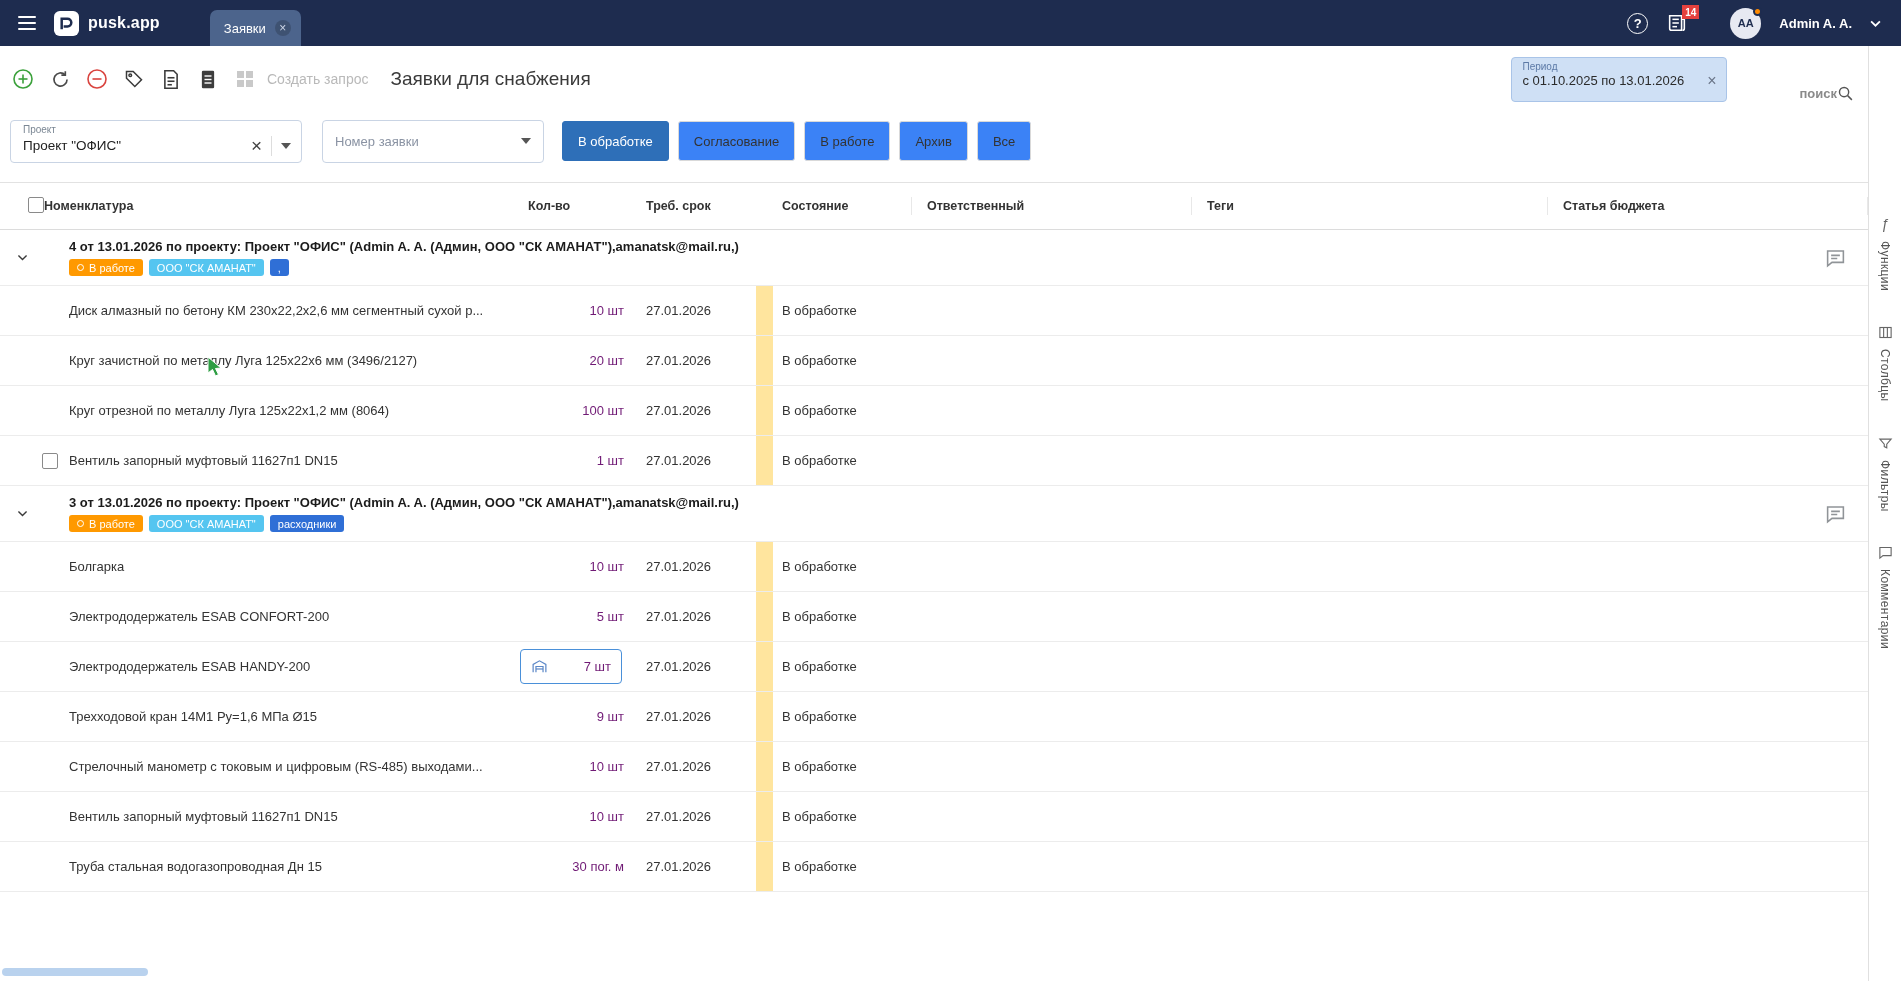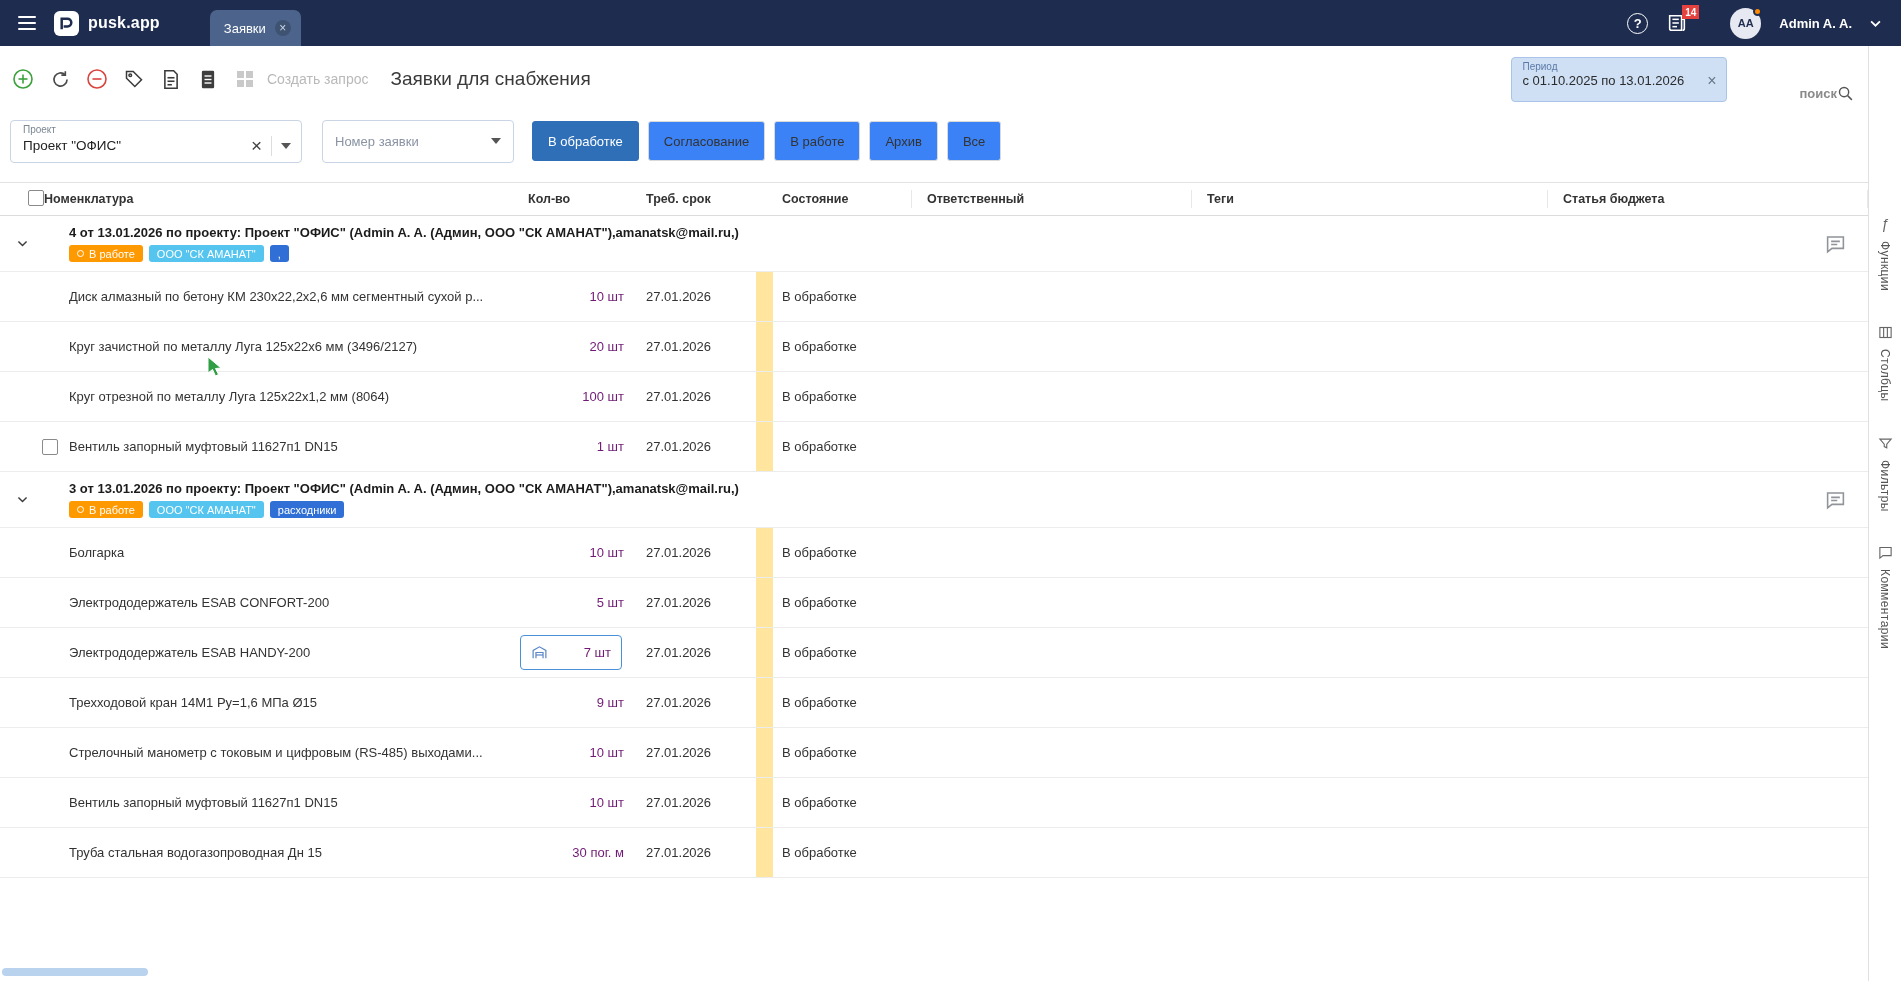--- a/index.html
+++ b/index.html
@@ -76,38 +76,38 @@
   
   .filter-row { height:58px; display:flex; align-items:center; padding:0 8px; }
   .combo { border:1px solid #C9D4E4; border-radius:4px; background:#fff; height:43px; }
   .combo-project { width:292px; margin-left:2px; padding:3px 8px 0 12px; display:flex; flex-direction:column; cursor:pointer; }
   .combo-label { font-size:10px; color:#7B8794; }
   .combo-row { display:flex; align-items:center; margin-top:1px; }
   .combo-value { font-size:13.5px; color:#222; flex:1; white-space:nowrap; overflow:hidden; }
   .combo-clear { font-size:19px; color:#444; cursor:pointer; line-height:1; padding:0 6px; }
   .combo-div { width:1px; height:20px; background:#ddd; margin:0 7px 0 3px; }
   .combo-caret { cursor:pointer; display:flex; padding:2px; }
-  .combo-number { width:192px; margin-left:20px; display:flex; align-items:center; justify-content:space-between; padding:0 10px 0 12px; cursor:pointer; }
+  .combo-number { width:222px; margin-left:20px; display:flex; align-items:center; justify-content:space-between; padding:0 10px 0 12px; cursor:pointer; }
   .combo-placeholder { font-size:13px; color:#8A93A3; }
 
   .status-tabs { display:flex; gap:9px; margin-left:18px; }
   .stab {
     height:40px; padding:0 15px; background:#3b82f6; border:1px solid #D9D9D9; border-radius:3px;
     font-size:13px; color:#333; cursor:pointer; font-family:inherit;
   }
   .stab.active { background:#2E6FB8; border-color:#2E6FB8; color:#fff; }
 
   
   .table { margin-top:12px; }
   .thead, .item-row, .group-row {
     display:grid;
     grid-template-columns:44px 476px 116px 120px 156px 280px 356px 1fr;
     align-items:center;
   }
-  .thead { height:34px; border-top:1px solid #E2E2E2; border-bottom:1px solid #DCDCDC; font-size:12.5px; font-weight:bold; color:#333; }
+  .thead { height:48px; border-top:1px solid #E2E2E2; border-bottom:1px solid #DCDCDC; font-size:12.5px; font-weight:bold; color:#333; }
   .thead .hc { padding-left:10px; white-space:nowrap; }
   .thead .hc-name { padding-left:0; }
   .thead .hc-qty { padding-left:8px; }
   .thead .hc-state { padding-left:26px; }
   .thead .hc-resp, .thead .hc-tags, .thead .hc-budget { padding-left:15px; }
   .thead .sep { border-right:1px solid #E8E8E8; height:18px; display:flex; align-items:center; }
   .hchk { margin-left:18px; }
   .checkbox { width:16px; height:16px; border:1.5px solid #8a8a8a; border-radius:2px; background:#fff; display:inline-block; cursor:pointer; }
 
   .group-row { height:56px; border-bottom:1px solid #ECECEC; position:relative; cursor:pointer; }

